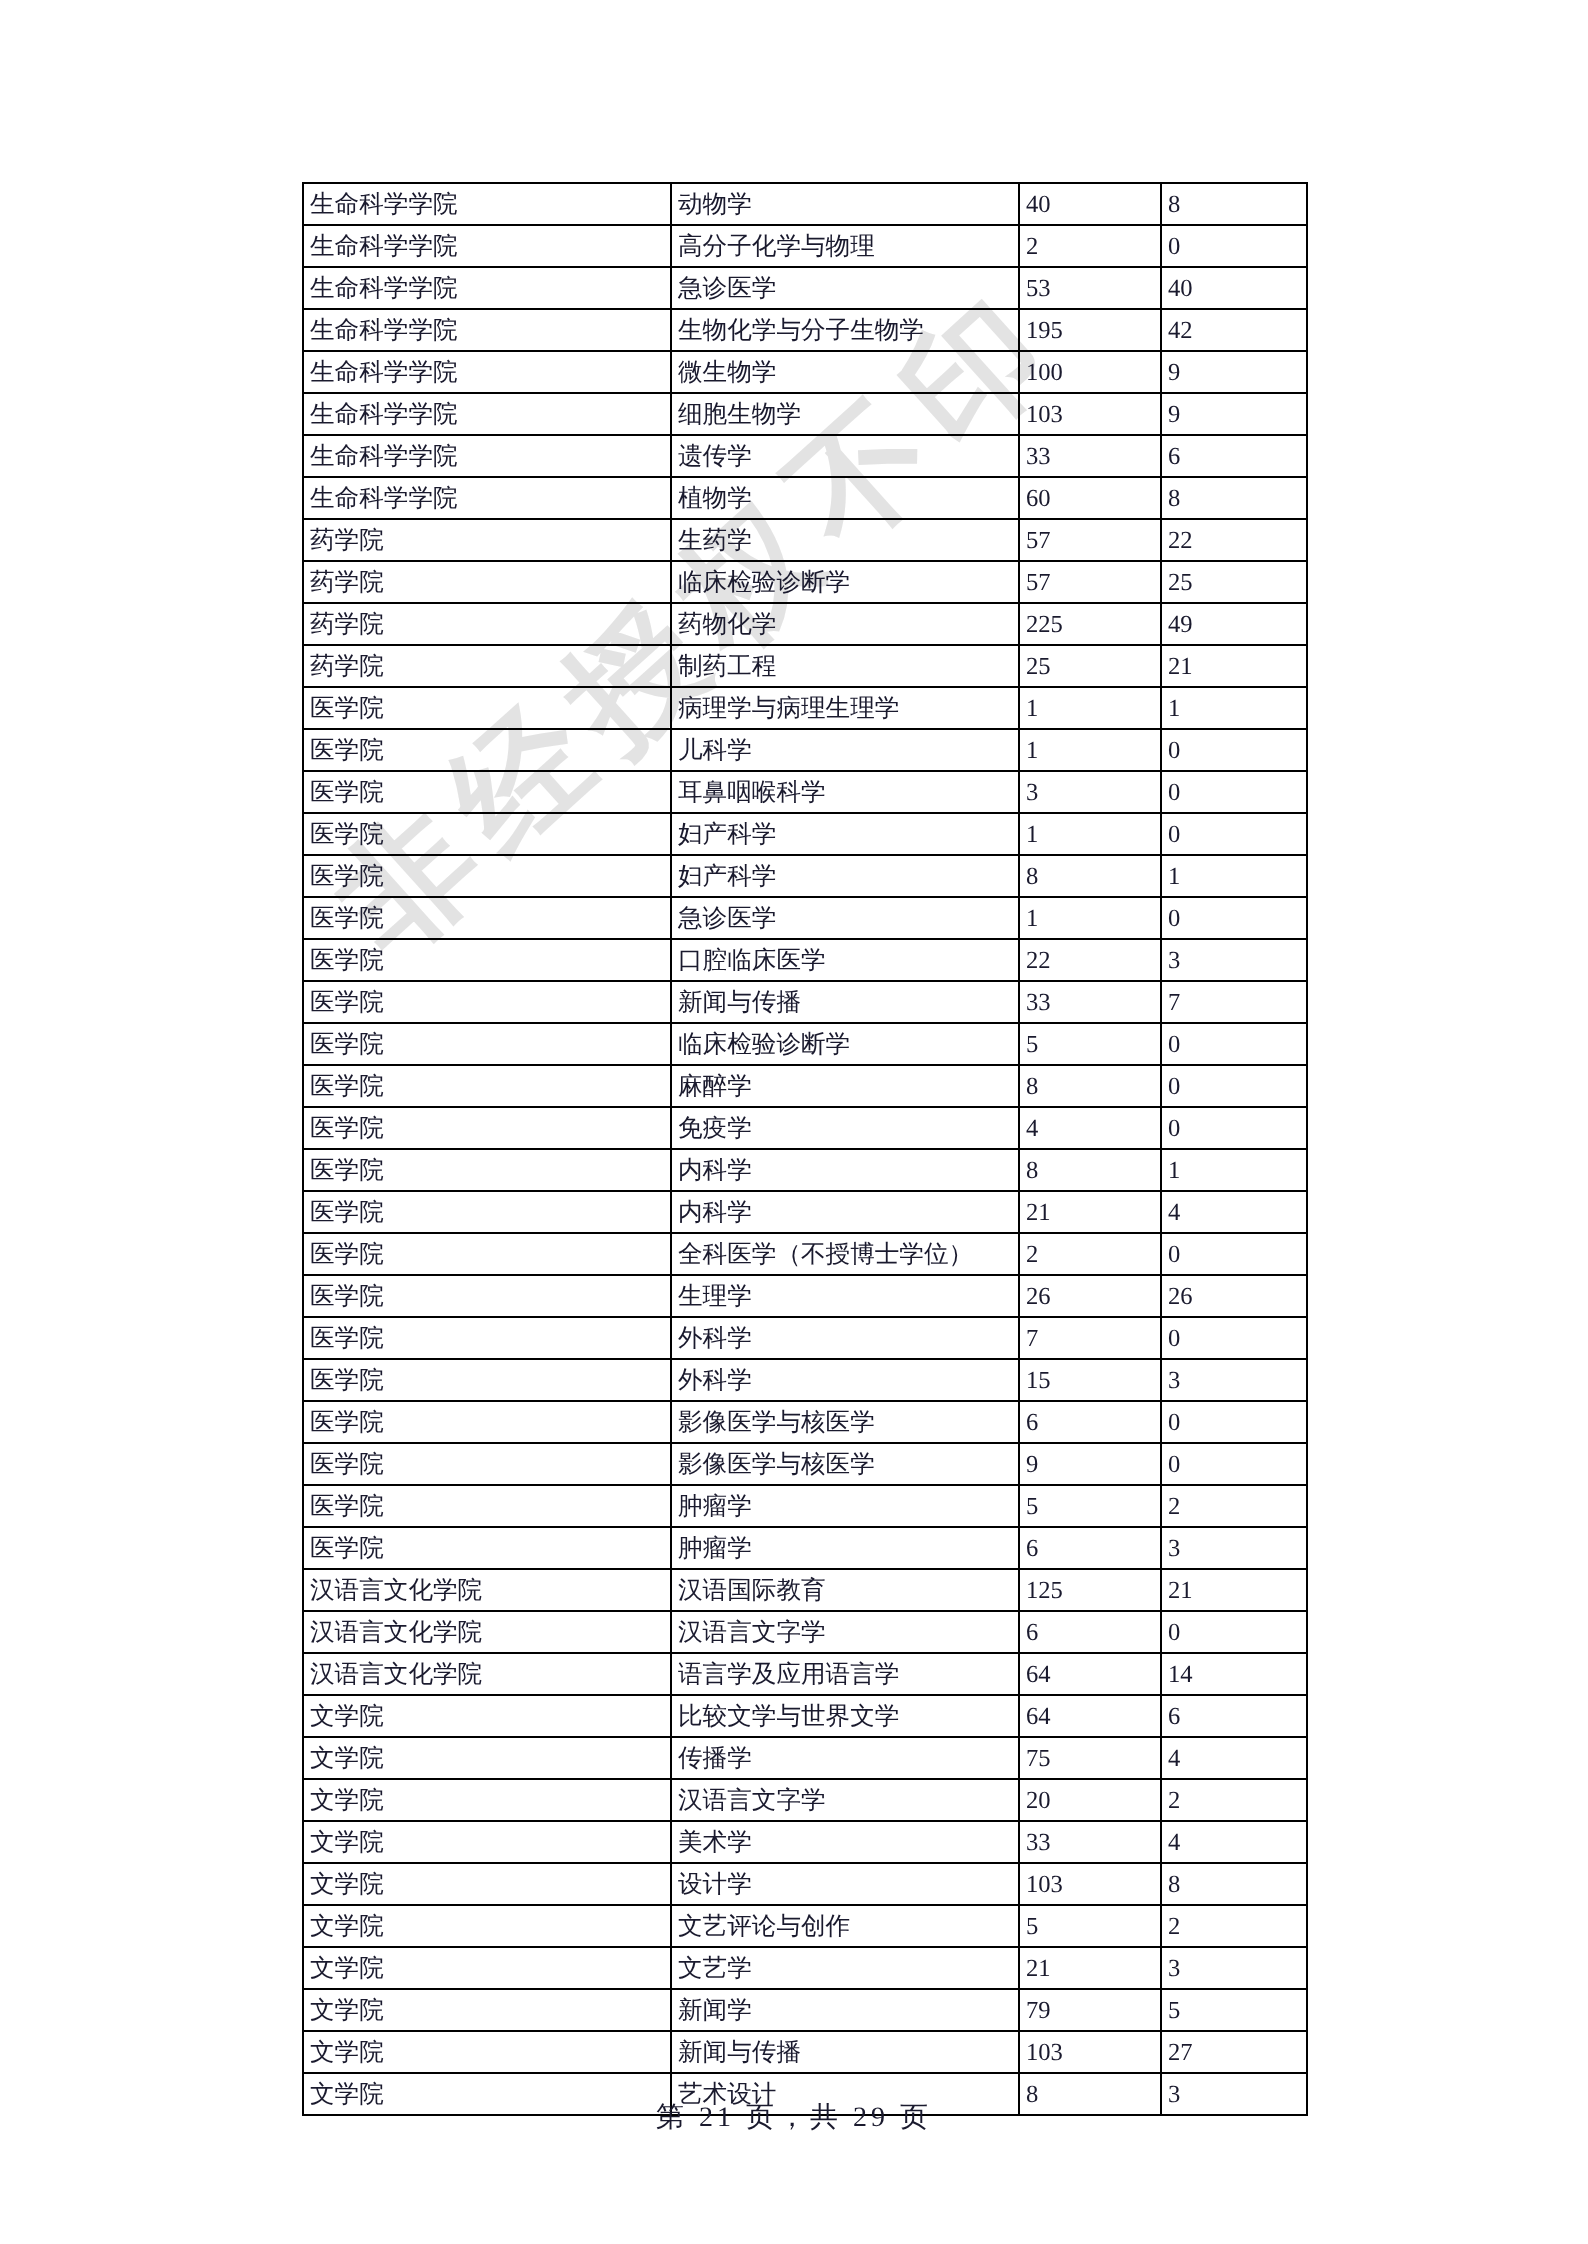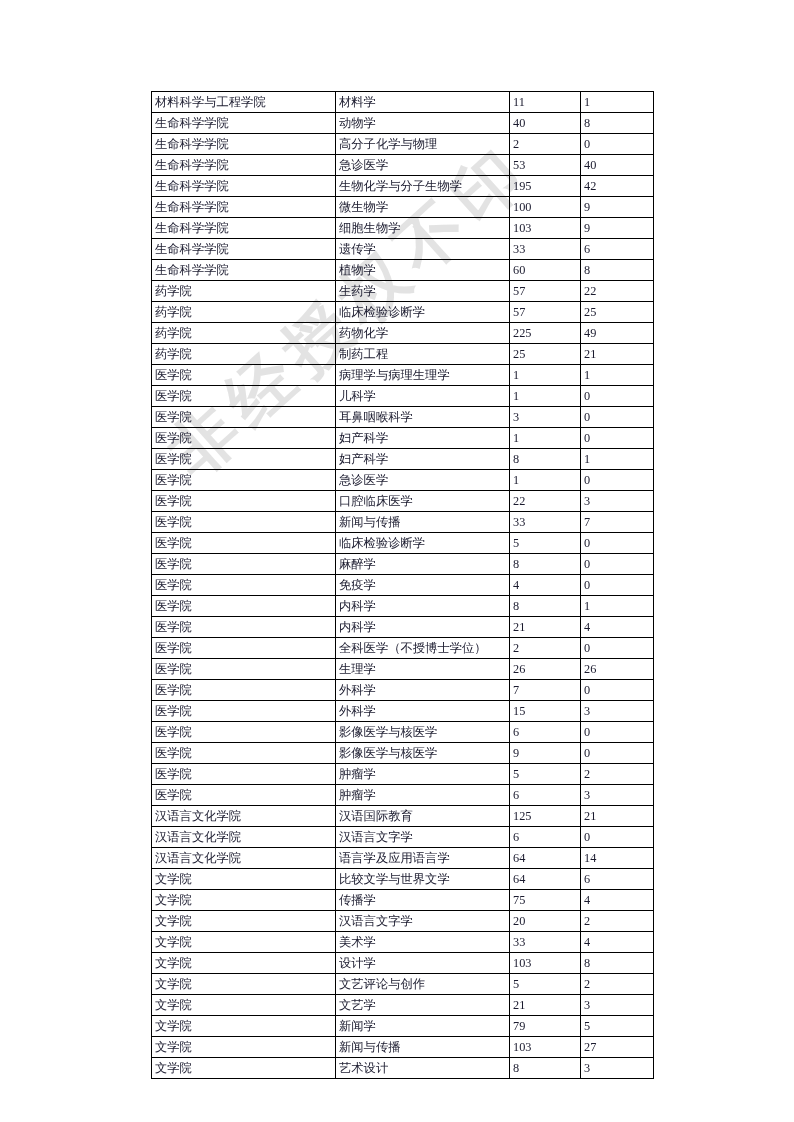--- a/index.html
+++ b/index.html
@@ -93,26 +93,20 @@
 
 <div id="watermark-layer">
   <div class="watermark-text">非经授权不印</div>
 </div>
 
 <div id="page">
 
   <table id="stats-table">
     <tbody>
         <tr>
-          <td class="col-college">材料科学与工程学院</td>
-          <td class="col-major">材料学</td>
-          <td class="col-n1">11</td>
-          <td class="col-n2">1</td>
-        </tr>
-        <tr>
           <td class="col-college">生命科学学院</td>
           <td class="col-major">动物学</td>
           <td class="col-n1">40</td>
           <td class="col-n2">8</td>
         </tr>
         <tr>
           <td class="col-college">生命科学学院</td>
           <td class="col-major">高分子化学与物理</td>
           <td class="col-n1">2</td>
           <td class="col-n2">0</td>
@@ -377,14 +371,15 @@
         </tr>
         <tr>
           <td class="col-college">文学院</td>
           <td class="col-major">艺术设计</td>
           <td class="col-n1">8</td>
           <td class="col-n2">3</td>
         </tr>
       </tbody>
   </table>
 
+  <div id="page-footer">第 21 页，共 29 页</div>
 
 </div>
 
 </body></html>

